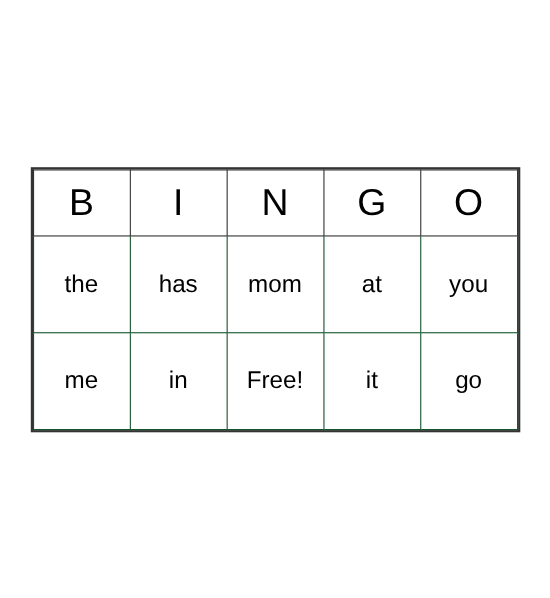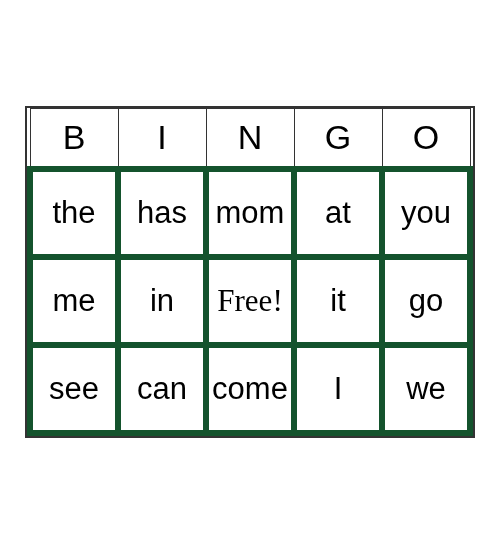--- a/index.html
+++ b/index.html
@@ -22,38 +22,37 @@
       border: 2px solid #333;
       display: inline-block;
     }
 
     .bingo-table {
       border-collapse: collapse;
     }
 
     .bingo-table td,
     .bingo-table th {
-      border: 6px solid #14532d;
+      border: 1px solid #14532d;
       width: 88px;
       height: 88px;
       text-align: center;
       vertical-align: middle;
-      font-size: 31px;
+      font-size: 22px;
     }
 
     .bingo-table th {
       font-size: 34px;
       font-weight: normal;
       height: 60px;
       border: 1px solid #333;
     }
 
     .free-cell {
       font-size: 22px;
-      font-family: Liberation Serif, serif;
     }
   </style>
 </head>
 <body>
 
 <div class="bingo-card">
   <table class="bingo-table">
     <thead>
       <tr>
       <th>B</th>
@@ -71,22 +70,15 @@
           <td>at</td>
           <td>you</td>
         </tr>
         <tr>
           <td>me</td>
           <td>in</td>
           <td class="free-cell">Free!</td>
           <td>it</td>
           <td>go</td>
         </tr>
-        <tr>
-          <td>see</td>
-          <td>can</td>
-          <td>come</td>
-          <td>I</td>
-          <td>we</td>
-        </tr>
       </tbody>
   </table>
 </div>
 
 </body></html>

